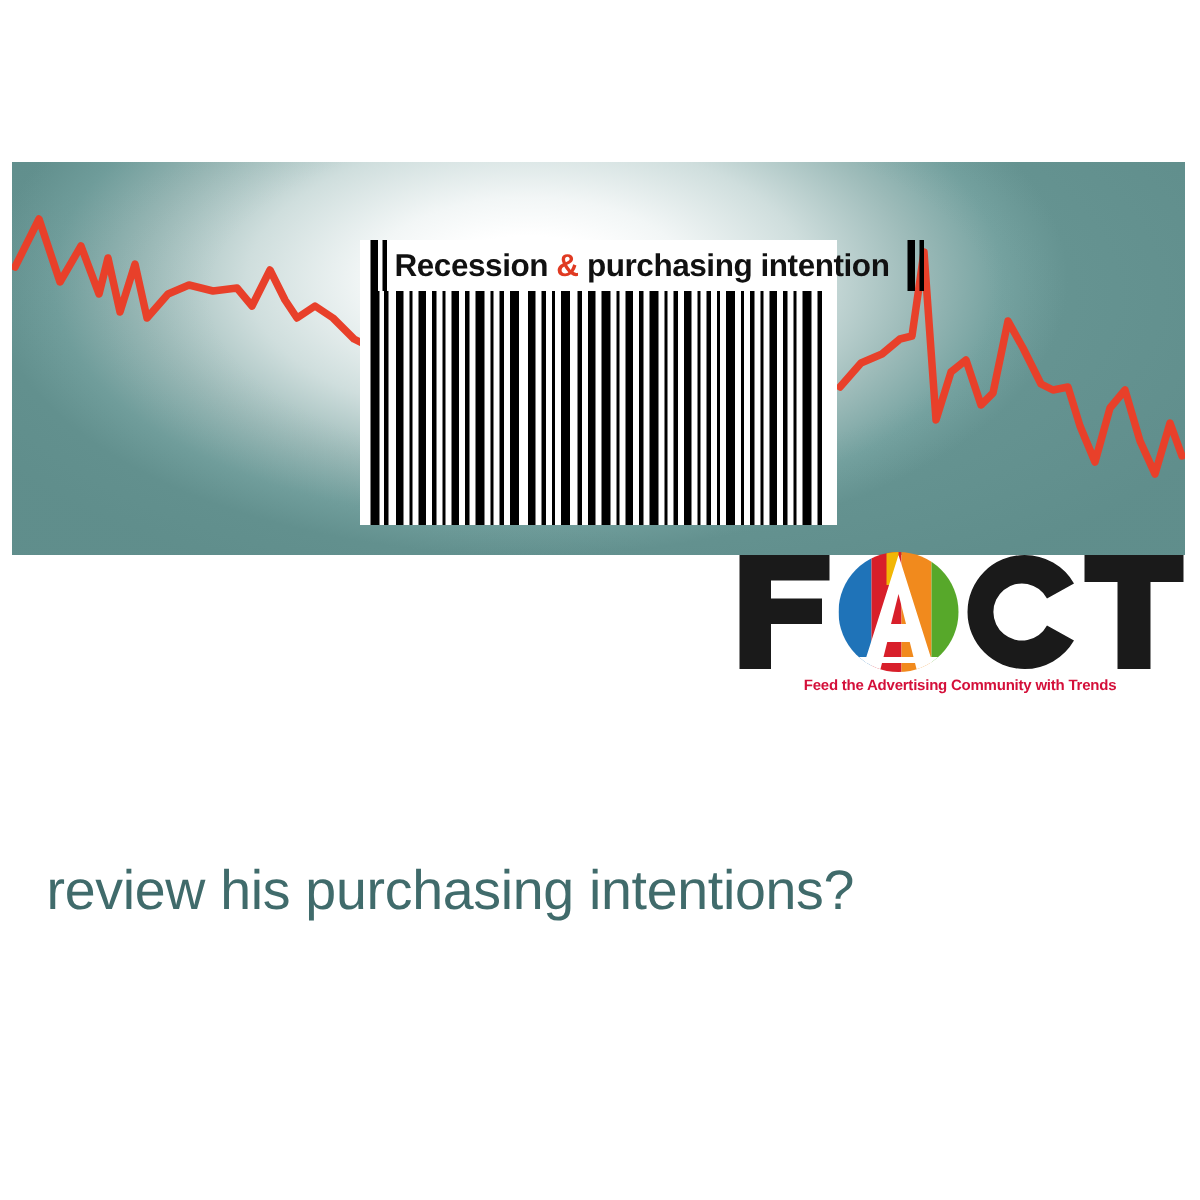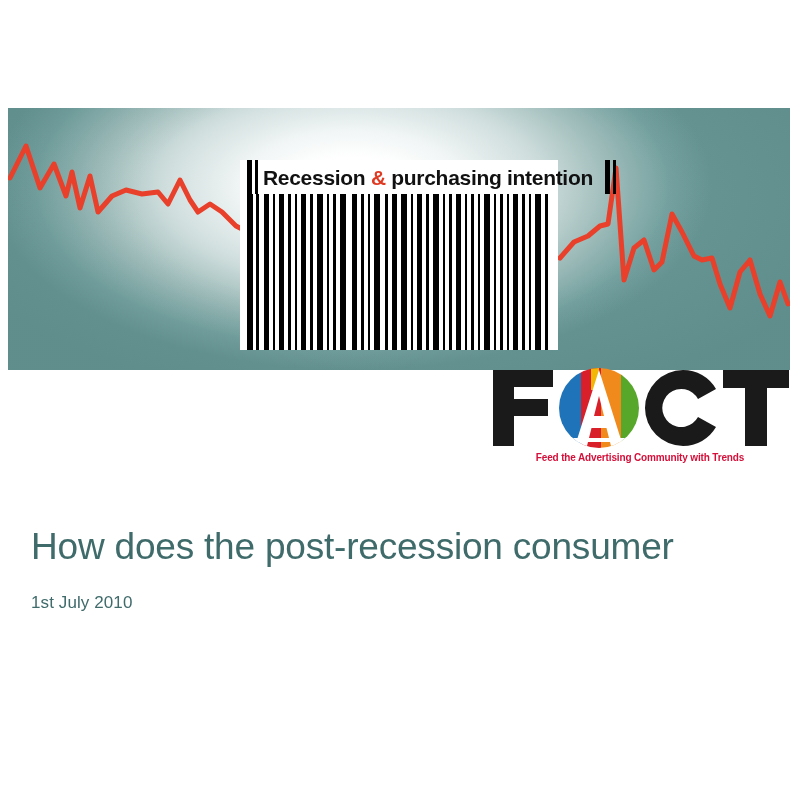--- a/index.html
+++ b/index.html
@@ -259,16 +259,16 @@
            a19 19 0 1 1 0 -18 l18 -10 a38 38 0 0 0 -33 -19 z"></path>
 
       <path fill="#1a1a1a" d="M236 4 h66 v18 h-22 v58 h-22 v-58 h-22 z"></path>
     </svg>
   </div>
   <div class="logo-tagline">Feed the Advertising Community with Trends</div>
 </div>
 
 <div class="title-block">
   <h1 class="deck-title">
-    <span>How does the post-recession consumer</span><br>
+    <br>
+    <span>review his purchasing intentions?</span>
   </h1>
-  <div class="deck-date">1st July 2010</div>
 </div>
 
 </body></html>

